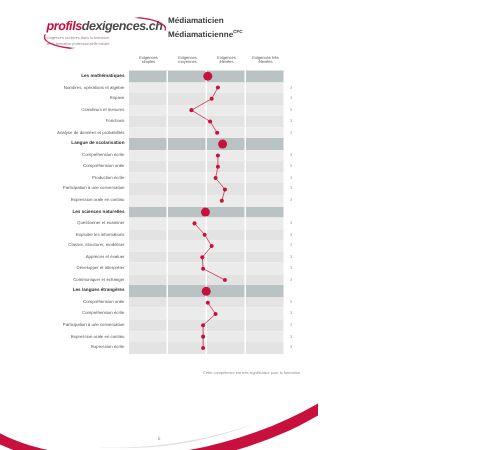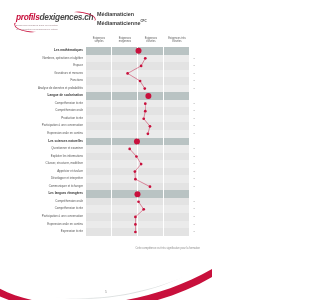--- a/index.html
+++ b/index.html
@@ -5,21 +5,21 @@
   html,body{margin:0;padding:0;}
   body{
     width:212px;height:300px;
     background:#ffffff;
     font-family:"Liberation Sans","DejaVu Sans",sans-serif;
     overflow:hidden;position:relative;
   }
   .page{position:absolute;inset:0;background:#fff;}
 
   
-  .header{position:absolute;left:0;top:0;width:212px;height:36px;padding-left:36px;}
+  .header{position:absolute;left:15px;top:0;width:212px;height:36px;padding-left:36px;}
 
   .logo{position:absolute;left:16px;top:13px;width:76px;height:22px;}
   .logo-text{
     font-style:italic;font-weight:bold;
     font-size:8.4px;letter-spacing:-0.3px;
     color:#c8103c;white-space:nowrap;line-height:9px;
   }
   .logo-text .b{color:#4a4a4a;}
   .logo-sub{
     font-size:2.5px;color:#9b7f86;line-height:3.2px;

